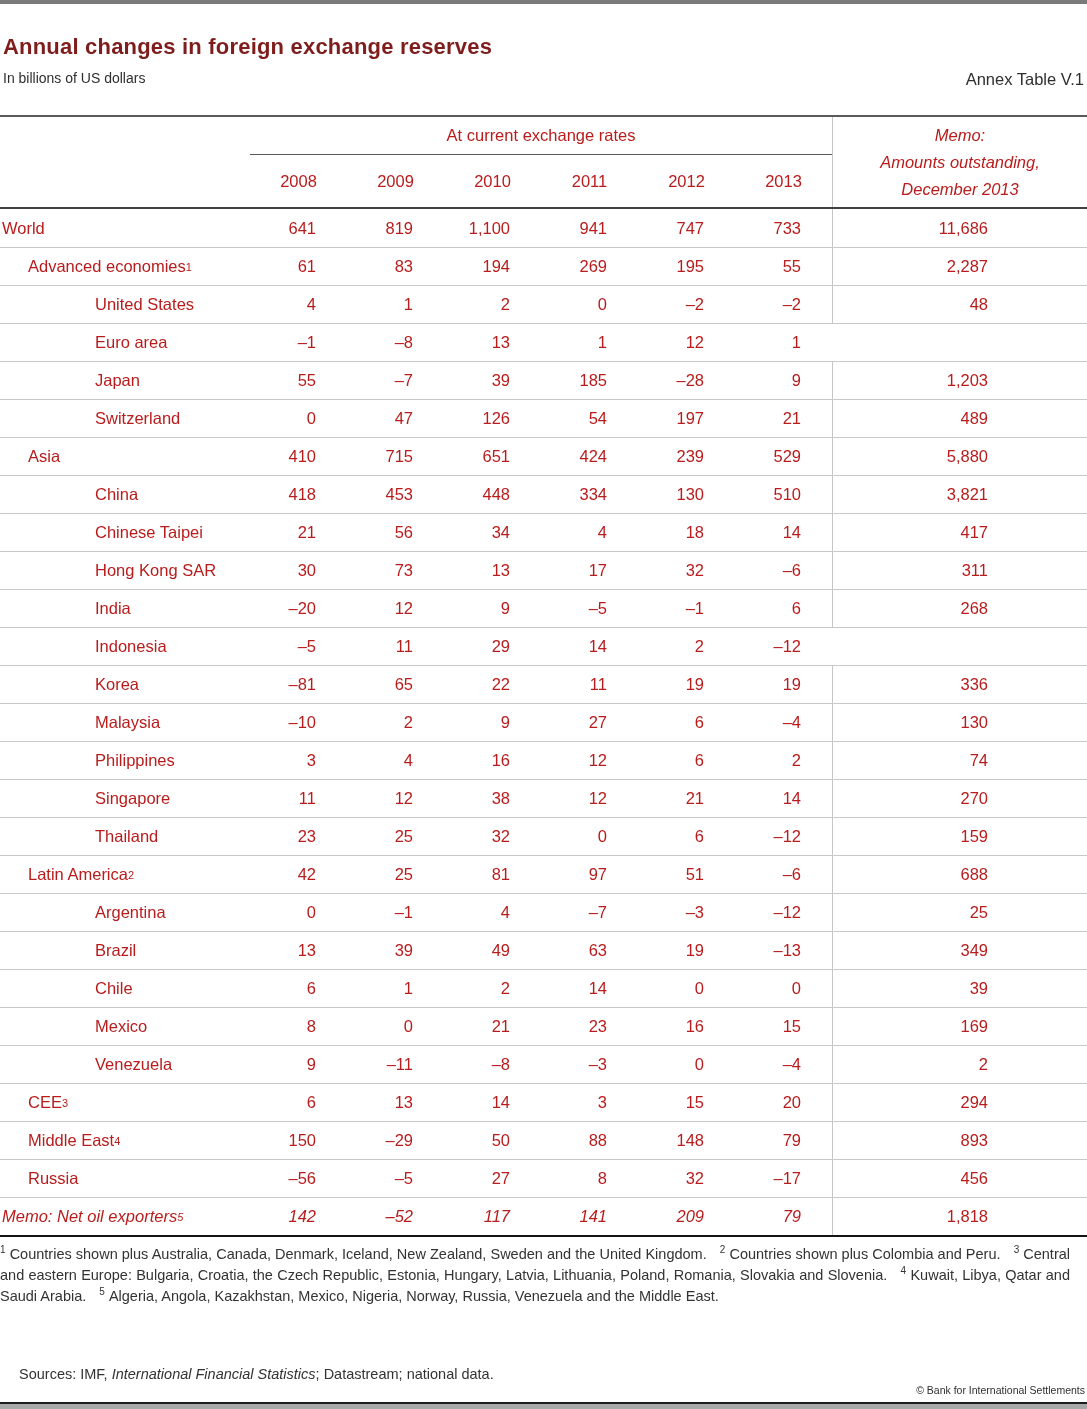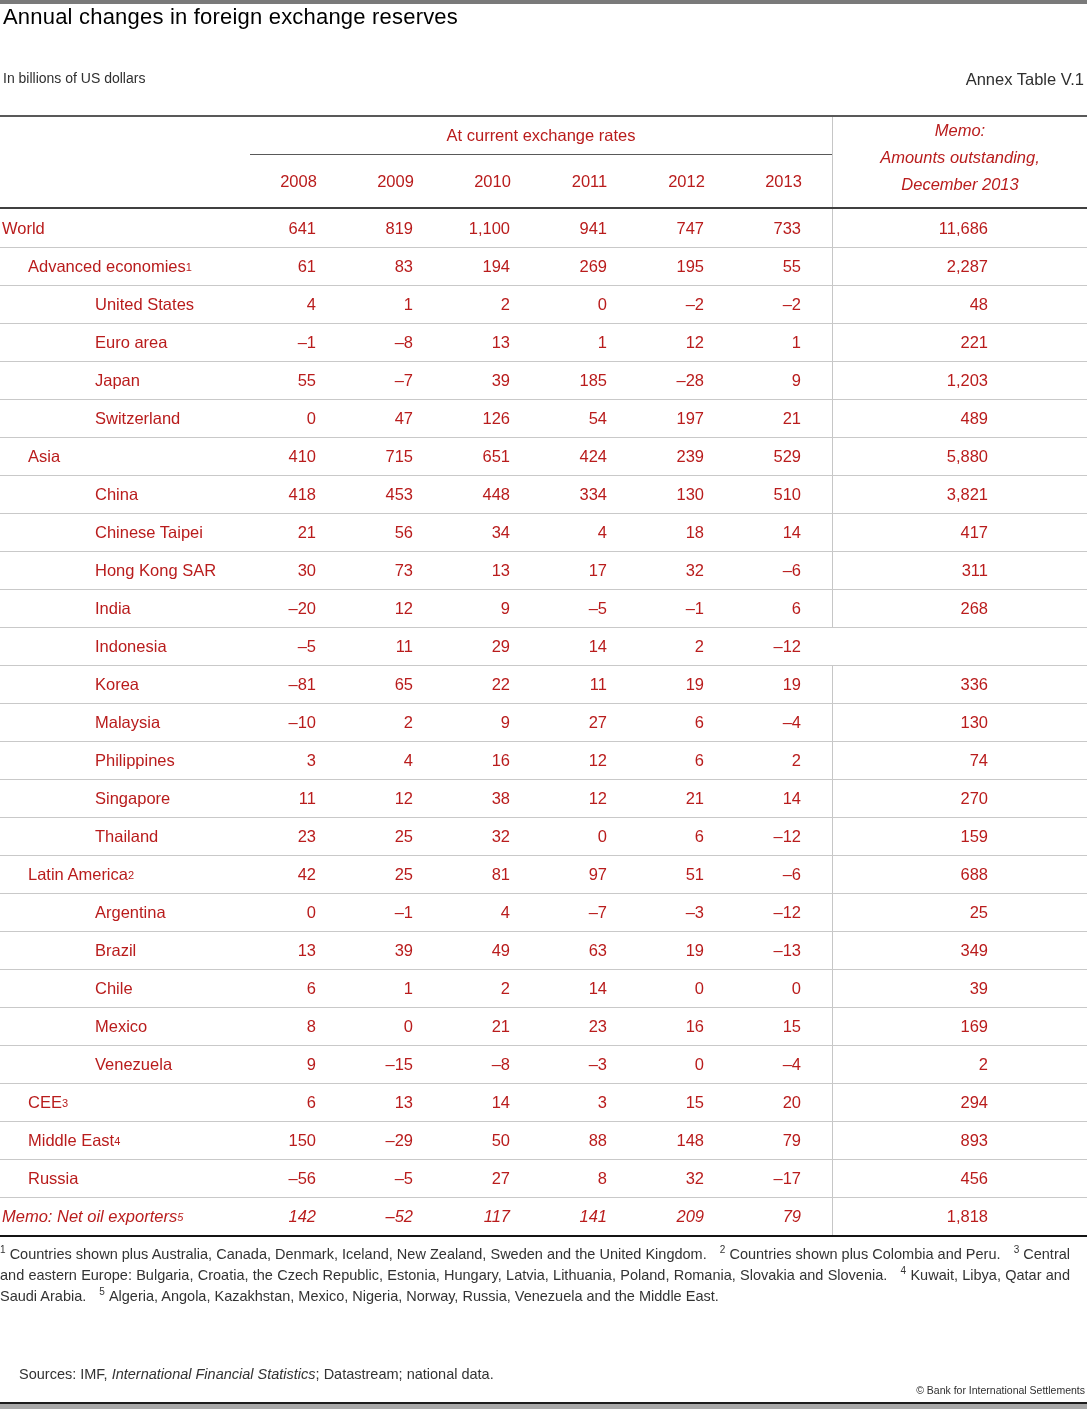--- a/index.html
+++ b/index.html
@@ -19,22 +19,22 @@
     position: absolute; top: 0; left: 0; width: 100%; height: 4px;
     background: #7a7a7a;
   }
   .bottom-bar {
     position: absolute; bottom: 0; left: 0; width: 100%; height: 7px;
     background: #a8a8a8;
     border-top: 2.5px solid #1c1c1c;
   }
 
   .page-title {
-    position: absolute; top: 4px; left: 3px;
-    font-size: 22px; font-weight: 400; color: #000000;
+    position: absolute; top: 34px; left: 3px;
+    font-size: 22px; font-weight: 700; color: #7f1d1d;
     letter-spacing: 0.2px;
   }
   .page-subtitle {
     position: absolute; top: 70px; left: 3px;
     font-size: 14px; color: #2f2f2f;
   }
   .annex-label {
     position: absolute; top: 70px; right: 3px;
     font-size: 16.5px; color: #2f2f2f;
   }
@@ -60,21 +60,21 @@
   .years {
     flex: 1;
     display: grid;
     grid-template-columns: repeat(6, 97px);
     align-items: center;
   }
   .year { text-align: center; }
   .head-memo {
     border-left: 1px solid #c6c6c6;
     display: flex; flex-direction: column;
-    align-items: center;
+    justify-content: center; align-items: center;
     font-style: italic;
     line-height: 27px;
   }
 
   
   .t-body { border-bottom: 2.5px solid #141414; }
   .t-row {
     display: grid;
     grid-template-columns: 250px 97px 97px 97px 97px 97px 97px 255px;
     align-items: stretch;
@@ -177,21 +177,20 @@
           <div class="cell memo-cell">48</div>
         </div>
         <div class="t-row indent-2">
           <div class="cell label">Euro area</div>
           <div class="cell val">–1</div>
           <div class="cell val">–8</div>
           <div class="cell val">13</div>
           <div class="cell val">1</div>
           <div class="cell val">12</div>
           <div class="cell val">1</div>
-          <div class="cell memo-cell">221</div>
         </div>
         <div class="t-row indent-2">
           <div class="cell label">Japan</div>
           <div class="cell val">55</div>
           <div class="cell val">–7</div>
           <div class="cell val">39</div>
           <div class="cell val">185</div>
           <div class="cell val">–28</div>
           <div class="cell val">9</div>
           <div class="cell memo-cell">1,203</div>
@@ -361,21 +360,21 @@
           <div class="cell val">0</div>
           <div class="cell val">21</div>
           <div class="cell val">23</div>
           <div class="cell val">16</div>
           <div class="cell val">15</div>
           <div class="cell memo-cell">169</div>
         </div>
         <div class="t-row indent-2">
           <div class="cell label">Venezuela</div>
           <div class="cell val">9</div>
-          <div class="cell val">–15</div>
+          <div class="cell val">–11</div>
           <div class="cell val">–8</div>
           <div class="cell val">–3</div>
           <div class="cell val">0</div>
           <div class="cell val">–4</div>
           <div class="cell memo-cell">2</div>
         </div>
         <div class="t-row indent-1">
           <div class="cell label">CEE<sup>3</sup></div>
           <div class="cell val">6</div>
           <div class="cell val">13</div>

